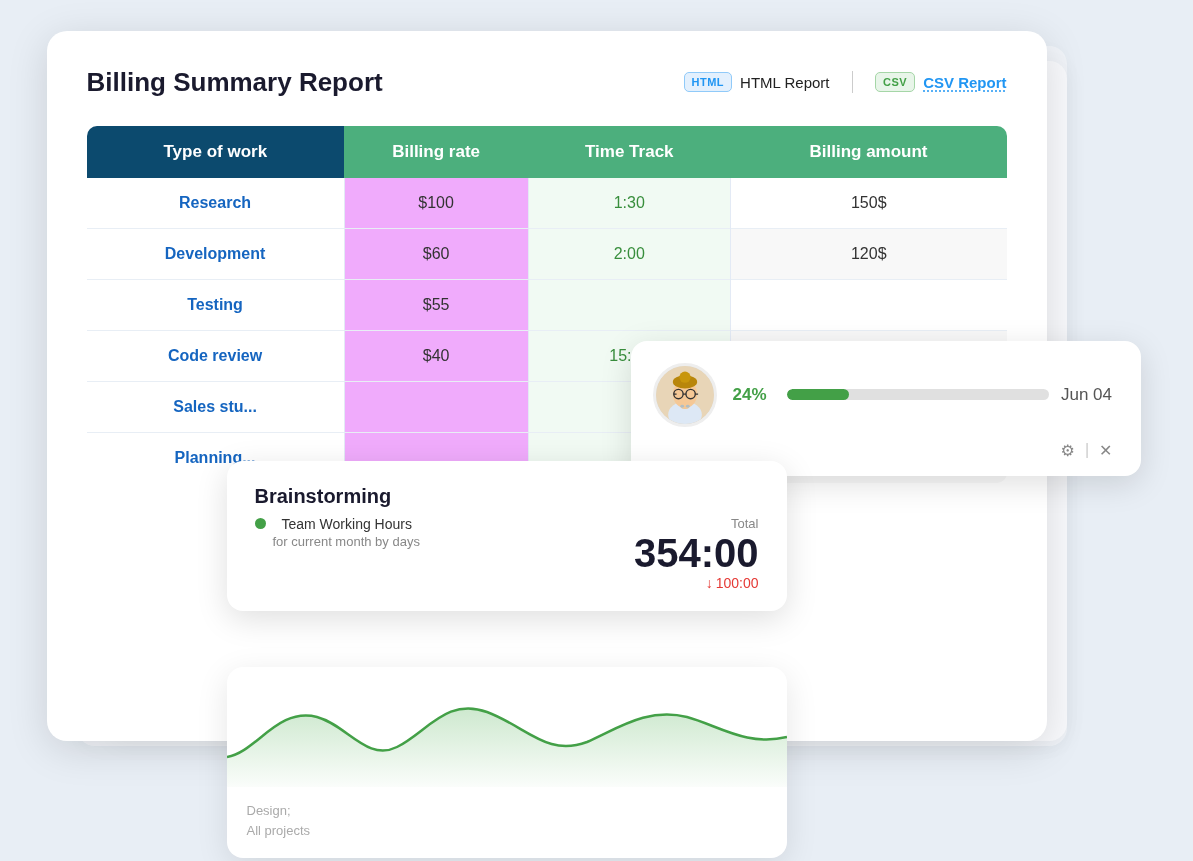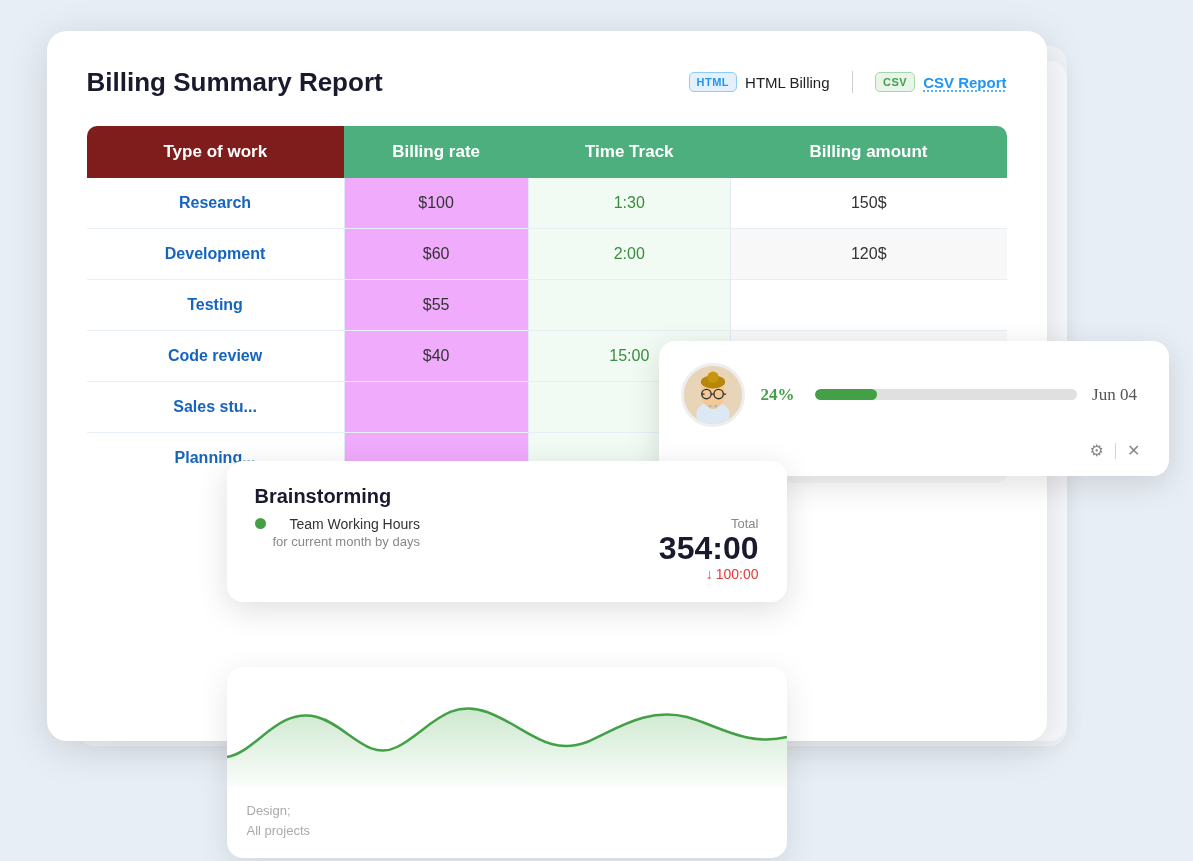--- a/index.html
+++ b/index.html
@@ -108,21 +108,21 @@
       width: 100%;
       border-collapse: collapse;
       border-radius: 10px;
       overflow: hidden;
     }
     .billing-table thead tr th {
       padding: 16px 18px;
       font-size: 17px;
       font-weight: 600;
     }
-    .th-type { background: #7f1d1d; color: #fff; text-align: center; width: 28%; }
+    .th-type { background: #0c4a6e; color: #fff; text-align: center; width: 28%; }
     .th-rate { background: #4caf7d; color: #fff; text-align: center; width: 20%; }
     .th-time { background: #4caf7d; color: #fff; text-align: center; width: 22%; }
     .th-amount { background: #4caf7d; color: #fff; text-align: center; width: 30%; }
     .billing-table tbody tr {
       border-bottom: 1px solid #e8eef5;
     }
     .billing-table tbody tr:last-child { border-bottom: none; }
     .billing-table tbody td {
       padding: 16px 18px;
       font-size: 16px;
@@ -137,28 +137,27 @@
     }
     .td-rate { color: #333; background: #f0abfc; border-right: 1px solid #e3eaf5; }
     .td-time { color: #388e3c; background: #f1faf3; border-right: 1px solid #e3eaf5; font-weight: 500; }
     .td-amount { color: #333; background: #fff; }
     .row-alt .td-amount { background: #f8f8f8; }
 
     
     .progress-card {
       position: absolute;
       top: 310px;
-      left: 612px;
+      left: 584px;
       width: 510px;
       background: #fff;
       border-radius: 16px;
       box-shadow: 0 8px 32px rgba(0,0,0,0.13);
       padding: 22px 28px 16px 22px;
       z-index: 10;
-      font-family: Liberation Serif, serif;
     }
     .progress-row {
       display: flex;
       align-items: center;
       gap: 16px;
     }
     .avatar-circle {
       width: 64px;
       height: 64px;
       border-radius: 50%;
@@ -228,21 +227,21 @@
     }
     .brainstorm-title {
       font-size: 20px;
       font-weight: 700;
       color: #1a1a2e;
       margin-bottom: 8px;
     }
     .brainstorm-legend {
       display: flex;
       align-items: center;
-      gap: 24px;
+      gap: 16px;
       font-size: 14px;
       color: #333;
       margin-bottom: 2px;
     }
     .dot-green {
       width: 11px; height: 11px;
       border-radius: 50%;
       background: #43a047;
       display: inline-block;
     }
@@ -253,21 +252,21 @@
       margin-bottom: 14px;
     }
     .brainstorm-right {
       text-align: right;
     }
     .total-label {
       font-size: 13px;
       color: #888;
     }
     .total-value {
-      font-size: 32px;
+      font-size: 40px;
       font-weight: 700;
       color: #1a1a2e;
       line-height: 1.1;
     }
     .total-diff {
       font-size: 14px;
       color: #e53935;
       display: flex;
       align-items: center;
       justify-content: flex-end;
@@ -316,21 +315,21 @@
 
   <div class="bg-card-2"></div>
   <div class="bg-card-1"></div>
 
   <div class="main-card">
     <div class="card-header">
       <h1 class="card-title">Billing Summary Report</h1>
       <div class="header-actions">
         <div class="report-btn">
           <span class="badge badge-html">HTML</span>
-          <span class="html-label">HTML Billing</span>
+          <span class="html-label">HTML Report</span>
         </div>
         <div class="divider-v"></div>
         <div class="report-btn">
           <span class="badge badge-csv">CSV</span>
           <span class="csv-label">CSV Report</span>
         </div>
       </div>
     </div>
 
     <table class="billing-table">

